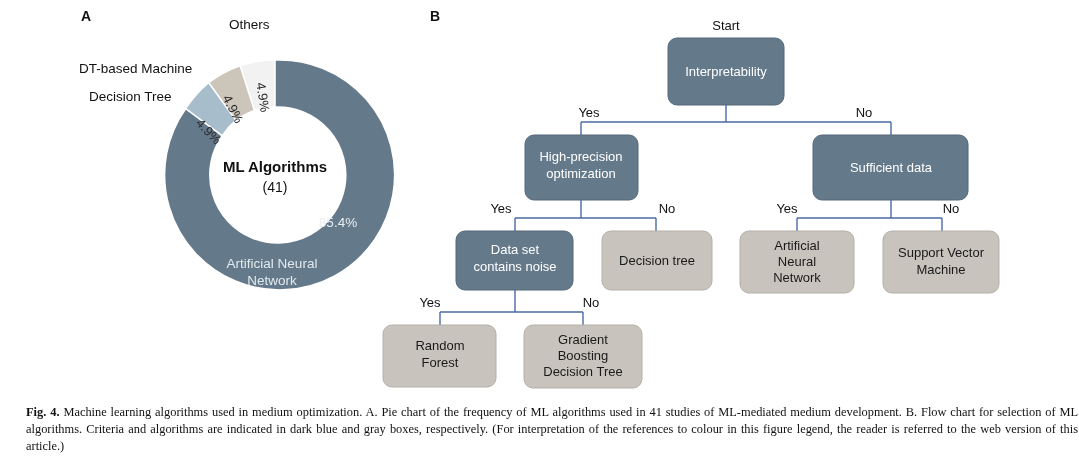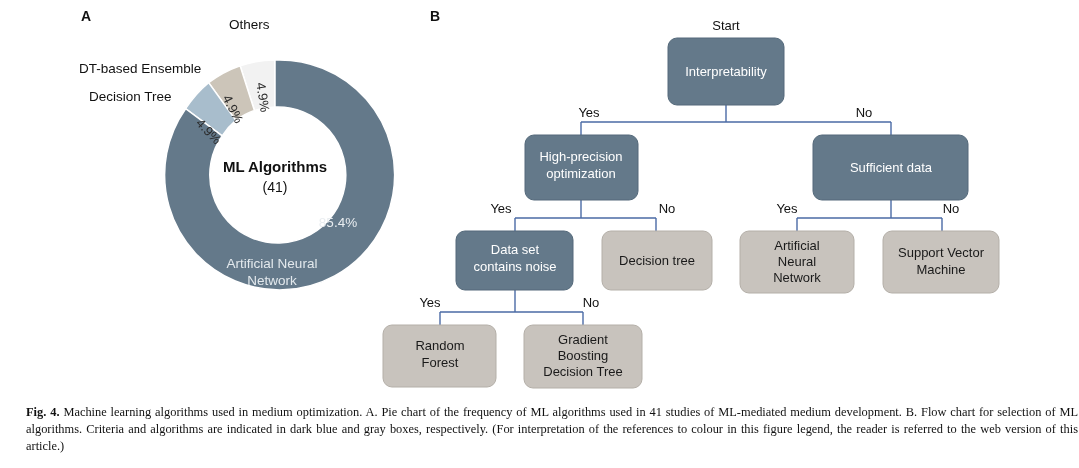--- a/index.html
+++ b/index.html
@@ -50,21 +50,21 @@
 </head>
 <body>
 
 <div class="figure">
 
   <div class="panel-letter" id="panel-a-letter">A</div>
   <div class="panel-letter" id="panel-b-letter">B</div>
 
   <div id="panel-a">
 
-    <div class="pie-callout" id="label-dt-ensemble">DT-based Ensemble</div>
+    <div class="pie-callout" id="label-dt-ensemble">DT-based Machine</div>
     <div class="pie-callout" id="label-decision-tree">Decision Tree</div>
     <div class="pie-callout" id="label-others">Others</div>
 
     <svg id="donut-svg" width="250" height="250" viewBox="0 0 250 250">
 
       <path fill="#f2f2f2" stroke="#ffffff" stroke-width="1.5" d="M 90.1 15.7 A 115 115 0 0 1 125 10 L 125 57 A 68 68 0 0 0 104.4 60.4 Z"></path>
 
       <path fill="#ccc5b9" stroke="#ffffff" stroke-width="1.5" d="M 58.6 32.6 A 115 115 0 0 1 90.1 15.7 L 104.4 60.4 A 68 68 0 0 0 85.8 70.4 Z"></path>
 
       <path fill="#a8bdcc" stroke="#ffffff" stroke-width="1.5" d="M 35.6 58.7 A 115 115 0 0 1 58.6 32.6 L 85.8 70.4 A 68 68 0 0 0 72.2 85.8 Z"></path>

